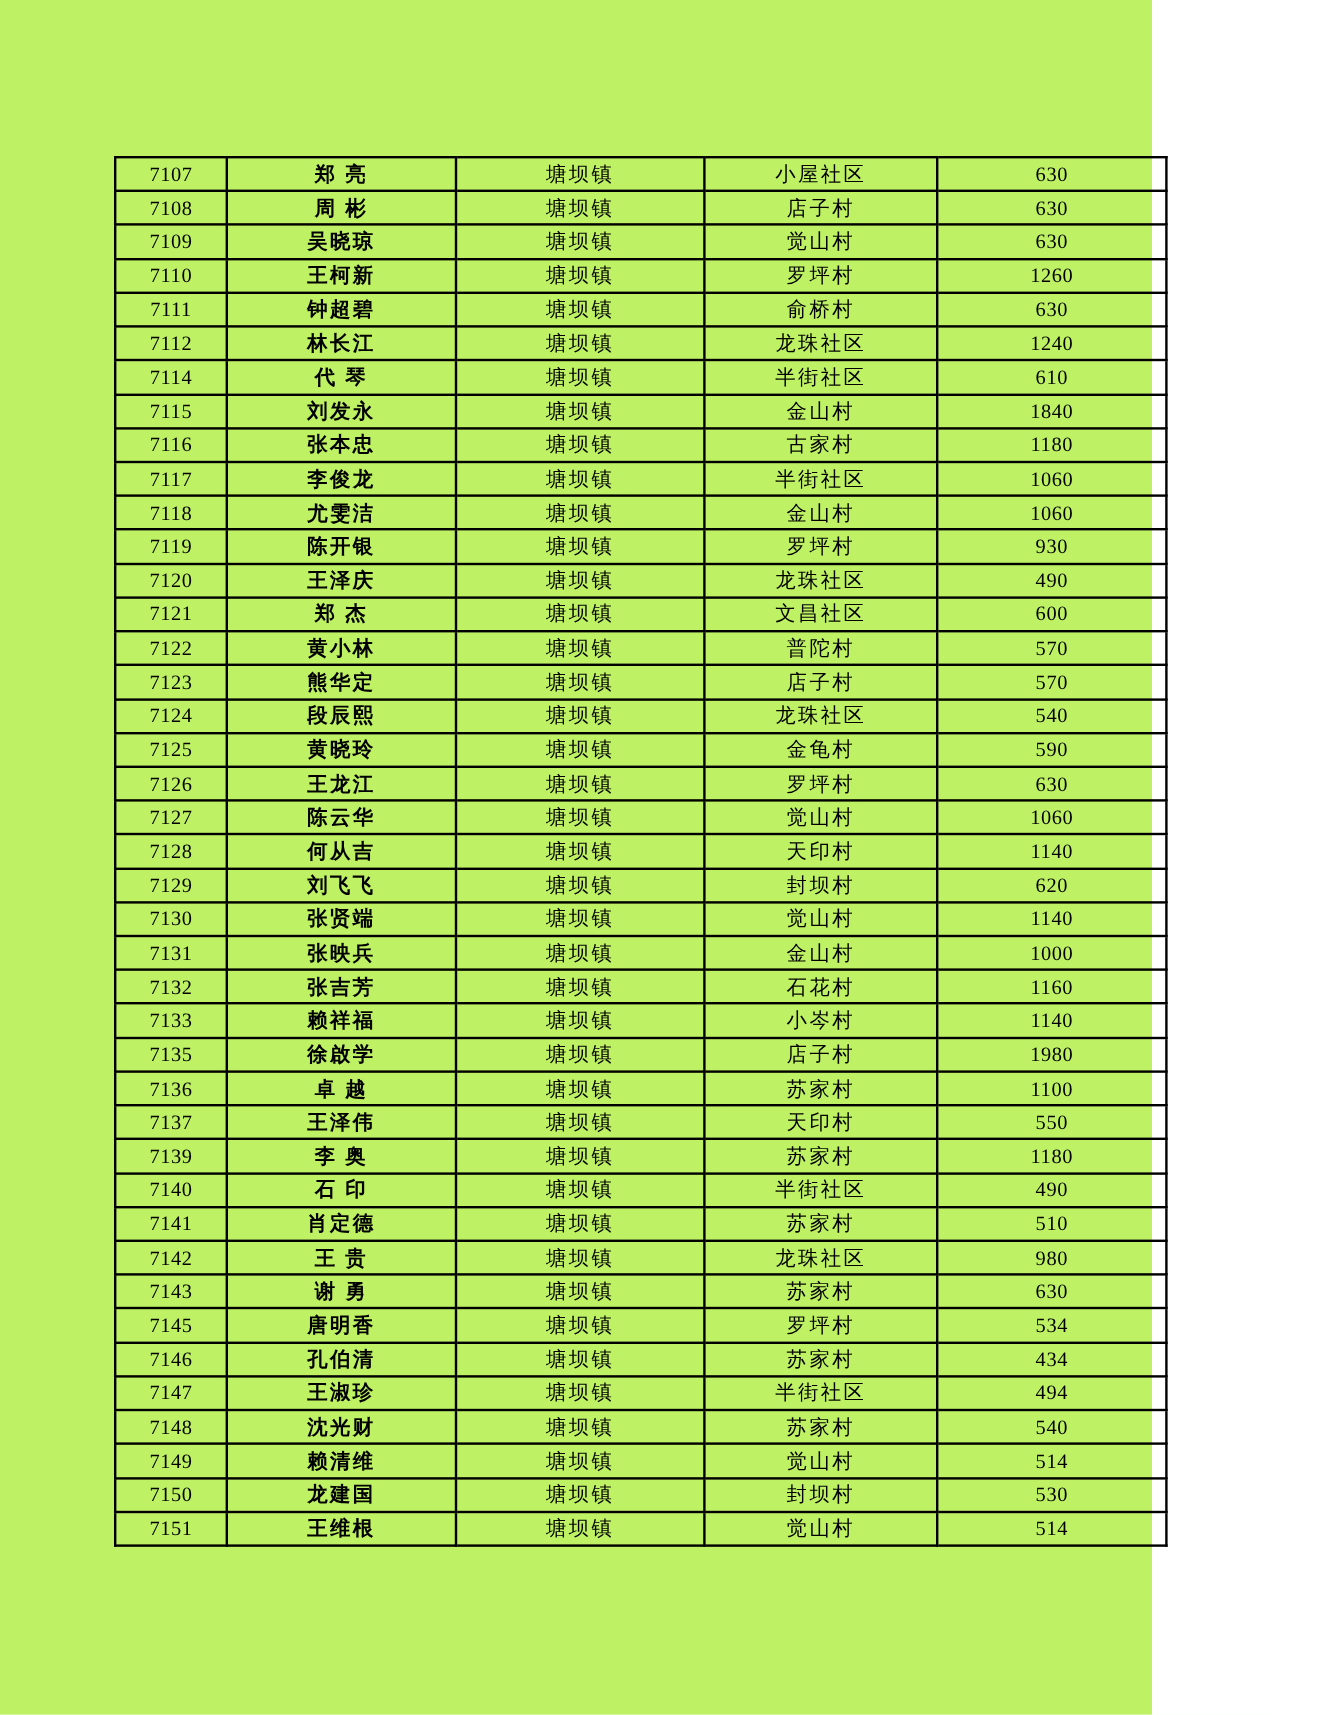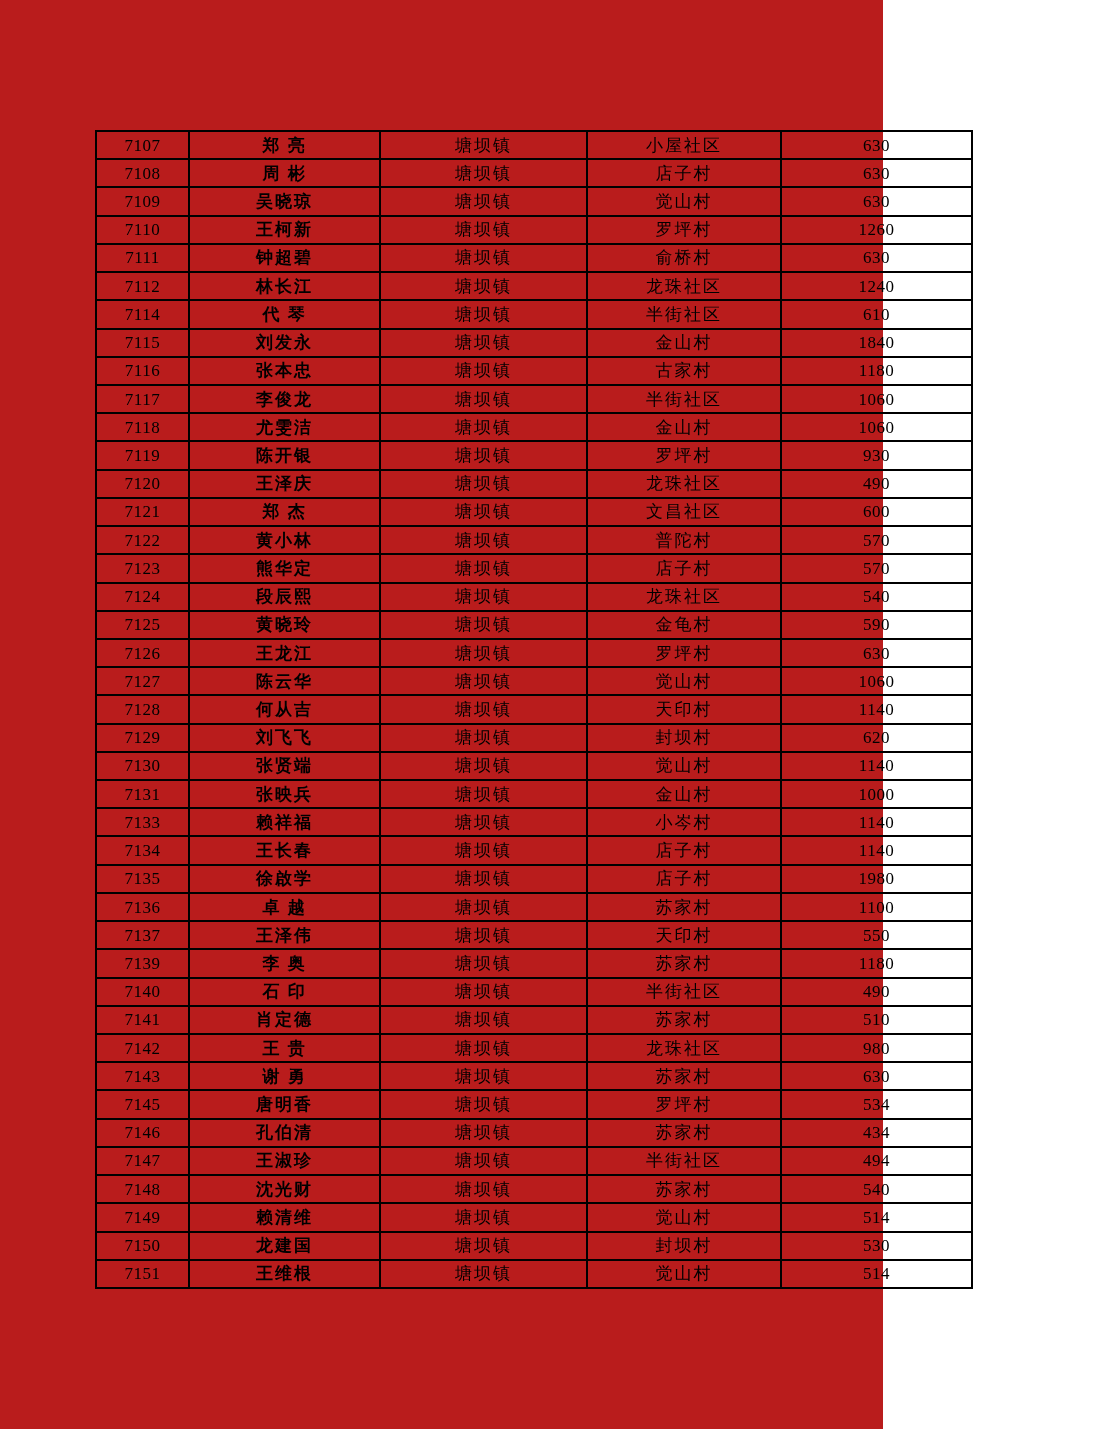--- a/index.html
+++ b/index.html
@@ -11,23 +11,23 @@
     width: 1105px;
     height: 1429px;
     position: relative;
     font-family: "Liberation Serif", "DejaVu Serif", serif;
     color: #000000;
   }
   .page {
     position: absolute;
     left: 0;
     top: 0;
-    width: 883px;
+    width: 960px;
     height: 1429px;
-    background: #b91c1c;
+    background: #bef264;
   }
   table.roster {
     position: absolute;
     left: 95px;
     top: 130px;
     width: 878px;
     height: 1159px;
     border-collapse: collapse;
     table-layout: fixed;
   }
@@ -247,36 +247,36 @@
   </tr>
 
   <tr>
     <td class="c-id">7131</td>
     <td class="c-name">张映兵</td>
     <td class="c-town">塘坝镇</td>
     <td class="c-village">金山村</td>
     <td class="c-amount">1000</td>
   </tr>
 
+  <tr>
+    <td class="c-id">7132</td>
+    <td class="c-name">张吉芳</td>
+    <td class="c-town">塘坝镇</td>
+    <td class="c-village">石花村</td>
+    <td class="c-amount">1160</td>
+  </tr>
 
   <tr>
     <td class="c-id">7133</td>
     <td class="c-name">赖祥福</td>
     <td class="c-town">塘坝镇</td>
     <td class="c-village">小岑村</td>
     <td class="c-amount">1140</td>
   </tr>
 
-  <tr>
-    <td class="c-id">7134</td>
-    <td class="c-name">王长春</td>
-    <td class="c-town">塘坝镇</td>
-    <td class="c-village">店子村</td>
-    <td class="c-amount">1140</td>
-  </tr>
 
   <tr>
     <td class="c-id">7135</td>
     <td class="c-name">徐啟学</td>
     <td class="c-town">塘坝镇</td>
     <td class="c-village">店子村</td>
     <td class="c-amount">1980</td>
   </tr>
 
   <tr>

